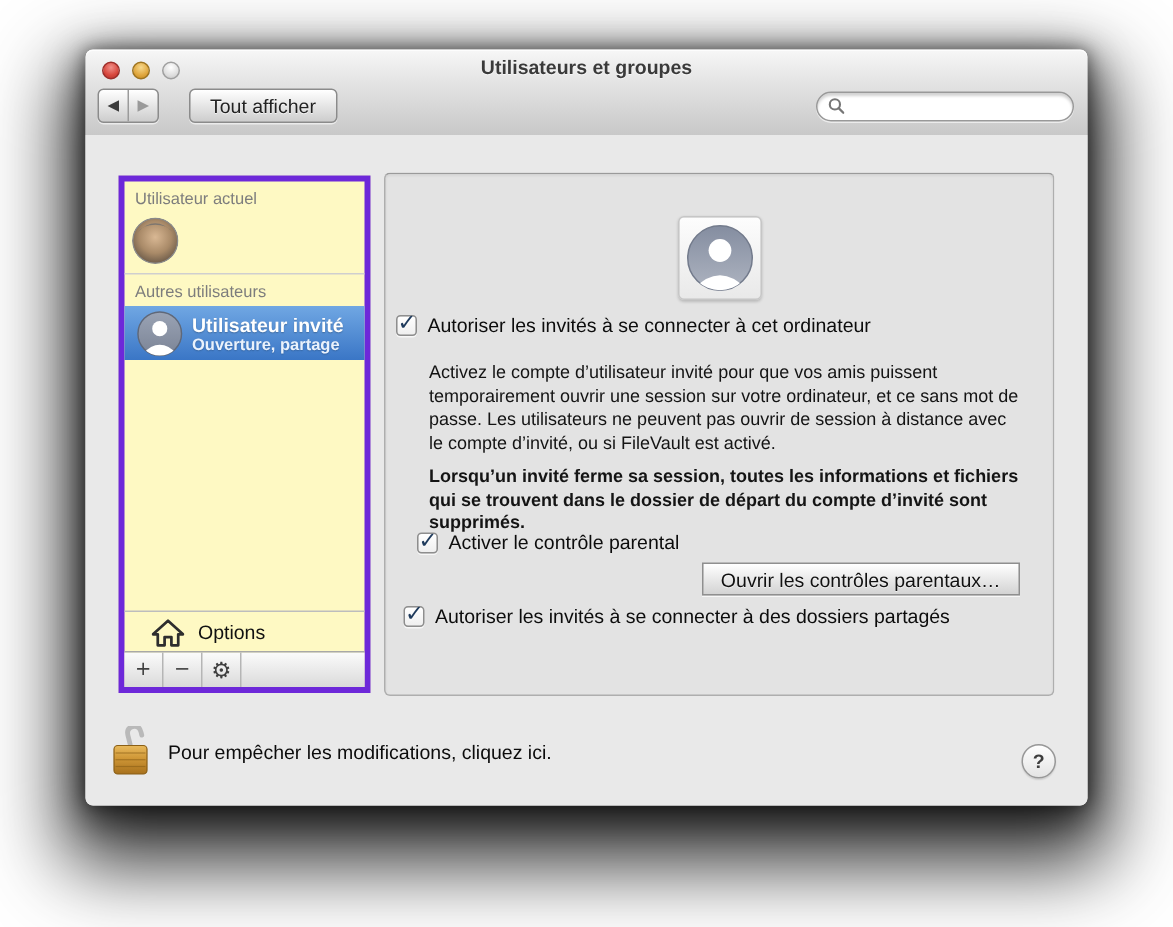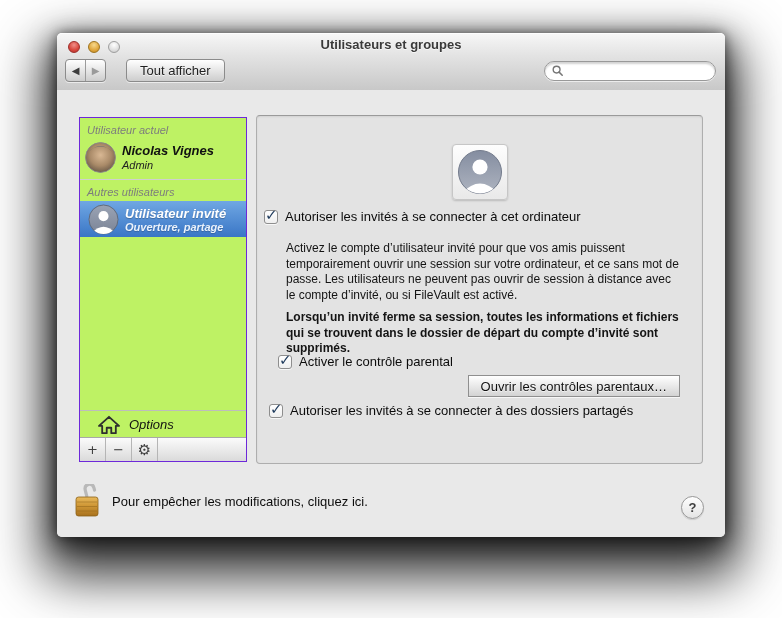--- a/index.html
+++ b/index.html
@@ -55,22 +55,22 @@
   .searchfield input{
     border:none;outline:none;background:transparent;flex:1;font-size:12px;min-width:0;
     font-family:"Liberation Sans",sans-serif;
   }
 
   
   .content{position:absolute;left:0;right:0;top:57px;bottom:0;background:#e9e9e9;border-radius:0 0 5px 5px;}
 
   
   .sidebar{
-    position:absolute;left:22px;top:27px;width:168px;height:345px;background:#bef264;
-    border:1px solid #6d28d9;box-sizing:border-box;font-style:italic;
+    position:absolute;left:22px;top:27px;width:168px;height:345px;background:#fef9c3;
+    border:4px solid #6d28d9;box-sizing:border-box;
   }
   .side-header{padding:6px 7px 3px;font-size:11px;color:#7d7d7d;}
   .user-row{display:flex;align-items:center;gap:6px;padding:3px 5px 6px;}
   .user-row .texts{line-height:1.15;}
   .user-name{font-size:13px;font-weight:bold;color:#111;}
   .user-role{font-size:11px;color:#222;}
   .side-divider{border-top:1px solid #cfcfcf;margin:0;}
   .sel-row{
     display:flex;align-items:center;gap:6px;padding:3px 8px;height:30px;
     background:linear-gradient(#70a7e3,#3a76c6);
@@ -177,24 +177,20 @@
             <defs>
               <radialGradient id="face" cx="50%" cy="42%" r="65%">
                 <stop offset="0%" stop-color="#d9b894"></stop>
                 <stop offset="55%" stop-color="#a98a68"></stop>
                 <stop offset="100%" stop-color="#5d4f41"></stop>
               </radialGradient>
             </defs>
             <circle cx="16" cy="16" r="15.5" fill="url(#face)" stroke="#8a8a8a" stroke-width="1"></circle>
             <path d="M4 10 Q16 -2 28 10 Q24 5 16 5 Q8 5 4 10 Z" fill="#6f6f6f" opacity="0.8"></path>
           </svg>
-          <div class="texts">
-            <div class="user-name">Nicolas Vignes</div>
-            <div class="user-role">Admin</div>
-          </div>
         </div>
 
         <div class="side-divider"></div>
         <div class="side-header">Autres utilisateurs</div>
 
         <div class="sel-row">
           <svg class="avatar-sm" viewBox="0 0 32 32">
             <defs>
               <linearGradient id="gsel" x1="0" y1="0" x2="0" y2="1">
                 <stop offset="0%" stop-color="#9aa3b4"></stop>

